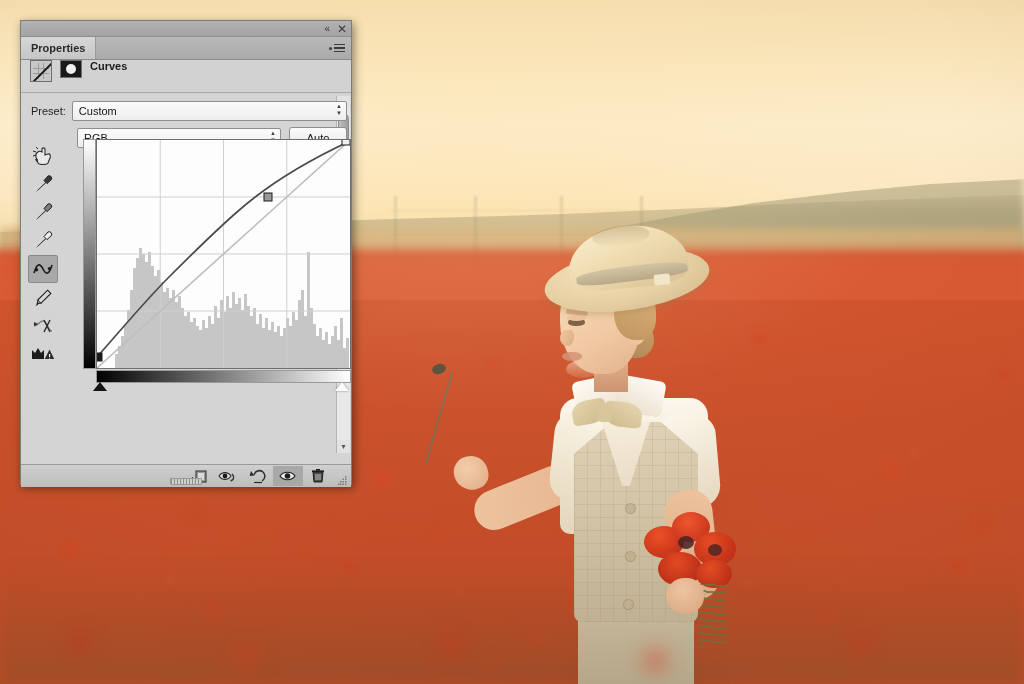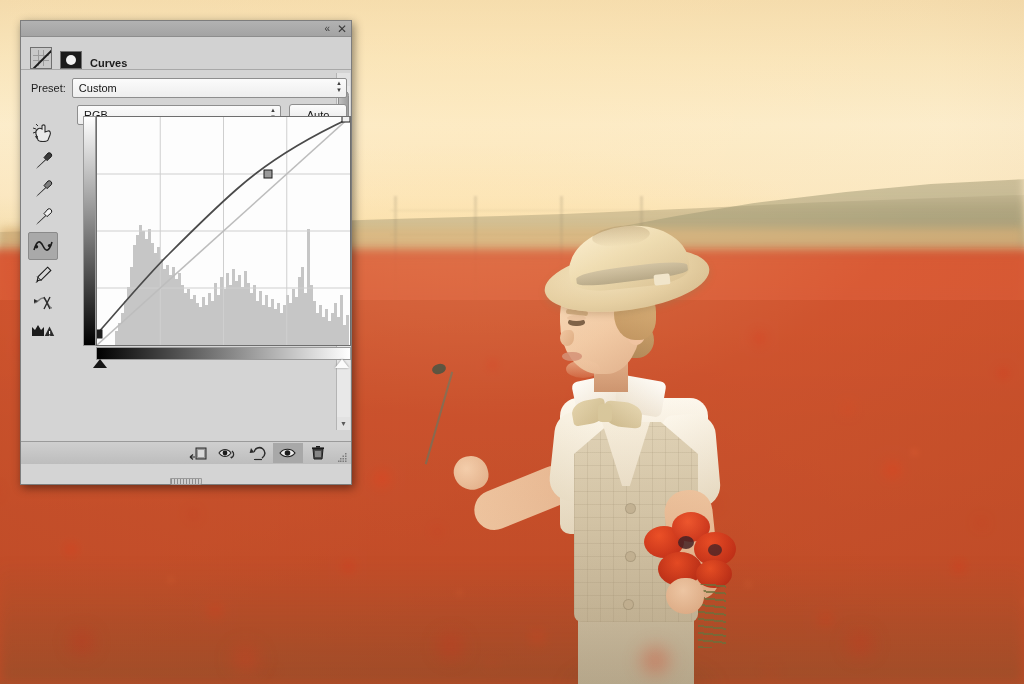--- a/index.html
+++ b/index.html
@@ -380,21 +380,21 @@
   }
   .tab-filler { flex: 1; }
   .panel-menu {
     display: flex; align-items: center; padding: 0 6px; gap: 2px; cursor: pointer;
   }
   .pm-dot { width: 3px; height: 3px; background: #3c3c3c; border-radius: 50%; }
   .pm-lines { display: flex; flex-direction: column; gap: 2px; }
   .pm-lines i { display: block; width: 11px; height: 1.5px; background: #3c3c3c; }
 
   .headerrow {
-    height: 32px; display: flex; align-items: flex-end; gap: 8px;
+    height: 32px; display: flex; align-items: flex-start; gap: 8px;
     padding: 0 9px; background: #d2d2d2; border-bottom: 1px solid #a8a8a8;
   }
   .curves-ico {
     width: 20px; height: 20px; background: #c8c8c8;
     border: 1px solid #6f6f6f; position: relative; overflow: hidden;
   }
   .curves-ico .gr { position: absolute; inset: 2px; }
   .curves-ico .gl { position: absolute; background: #9b9b9b; }
   .curves-ico .diag {
     position: absolute; left: -4px; top: 50%; width: 28px; height: 1.5px;
@@ -601,20 +601,34 @@
     <div class="warm-haze"></div>
   </div>
 
   <div class="panel">
 
     <div class="titlebar">
       <span class="tb-btn">«</span>
       <span class="tb-btn close">✕</span>
     </div>
 
+    <div class="tabrow">
+      <div class="tab">
+        <span>Properties</span>
+      </div>
+      <div class="tab-filler"></div>
+      <div class="panel-menu">
+        <span class="pm-dot"></span>
+        <span class="pm-lines">
+            <i></i>
+            <i></i>
+            <i></i>
+          </span>
+      </div>
+    </div>
 
     <div class="headerrow">
       <div class="curves-ico">
         <div class="gr">
           <div class="gl" style="left:5px;top:0;width:1px;height:100%"></div>
           <div class="gl" style="left:10px;top:0;width:1px;height:100%"></div>
           <div class="gl" style="left:0;top:5px;width:100%;height:1px"></div>
           <div class="gl" style="left:0;top:10px;width:100%;height:1px"></div>
           <div class="diag"></div>
         </div>

